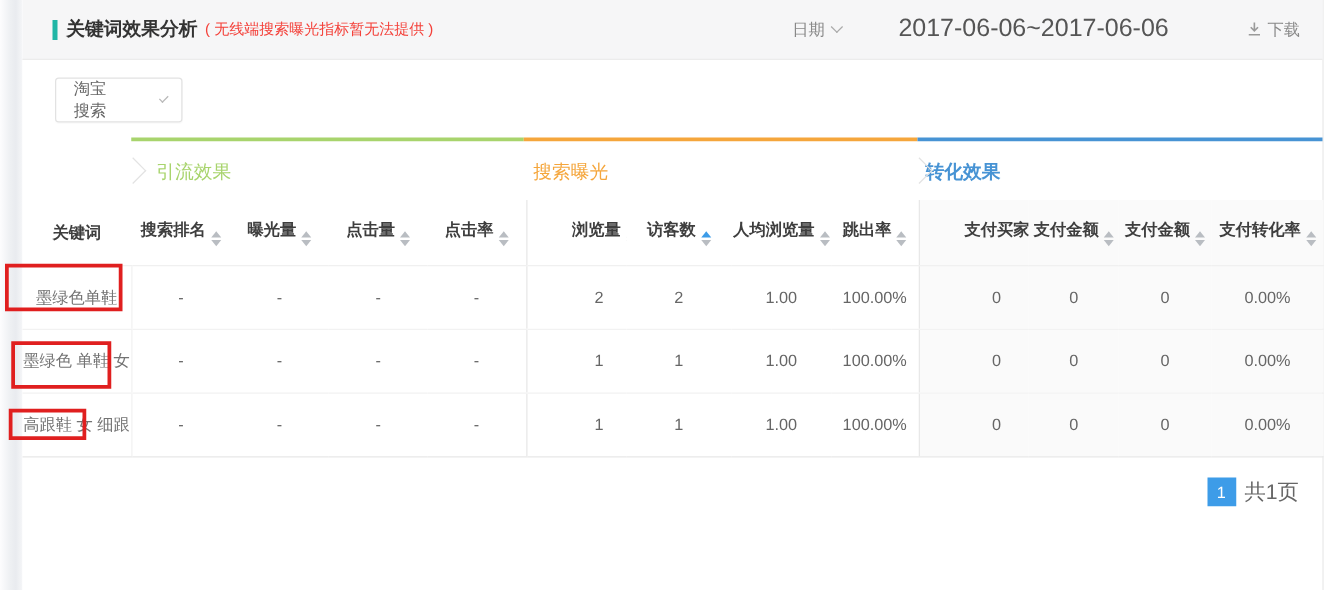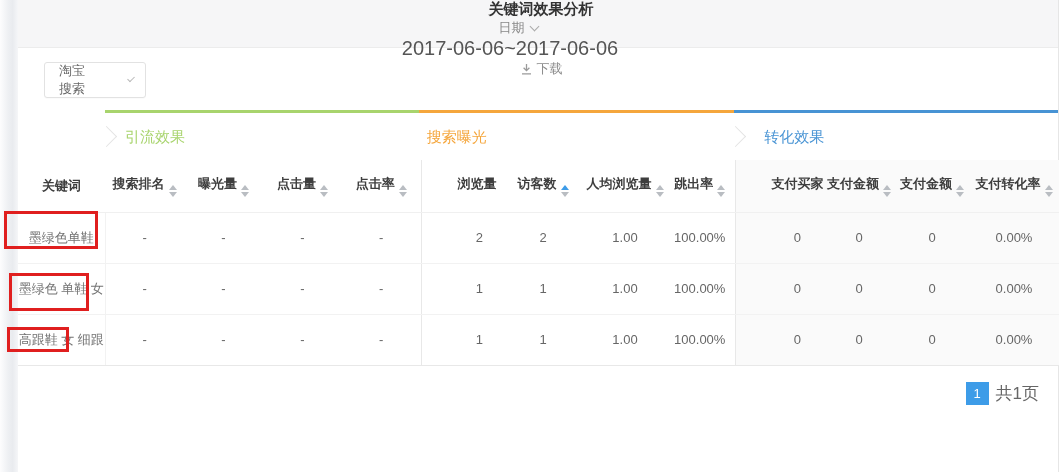--- a/index.html
+++ b/index.html
@@ -8,21 +8,21 @@
 
   
   .left-strip { position:absolute; left:0; top:0; width:18px; height:472px;
     background:linear-gradient(to right,#fdfdfe 0%,#eef0f3 45%,#e9ebef 70%,#f5f6f8 100%); }
 
   .panel { position:absolute; left:18px; top:0; width:1041px; height:472px; background:#fff;
     border-right:1px solid #e6e6e6; }
 
   
   .hdr { height:48px; background:#f6f6f7; border-bottom:1px solid #ececec;
-    display:flex; align-items:center; padding:0 18px 0 24px;flex-direction:column; }
+    display:flex; align-items:center; padding:0 18px 0 24px; }
   .accent-bar { width:4px; height:16px; background:#20b6a6; margin-right:7px; }
   .hdr-title { font-size:15px; font-weight:bold; color:#333; }
   .hdr-note { font-size:12px; color:#f4413a; margin-left:6px; }
   .hdr-spacer { flex:1; }
   .date-btn { display:flex; align-items:center; color:#888; font-size:13px; cursor:pointer; margin-right:46px; }
   .chev { width:7px; height:7px; border-right:1px solid #aaa; border-bottom:1px solid #aaa;
     transform:rotate(45deg); margin-left:6px; margin-top:-4px; }
   .date-range { font-size:20px; color:#555; margin-right:62px; }
   .download { display:flex; align-items:center; color:#8a8a8a; font-size:13px; cursor:pointer; }
   .download svg { margin-right:4px; }
@@ -38,21 +38,21 @@
   .table-zone { position:relative; }
   .group-row { height:50px; display:flex; }
   .g { position:relative; }
   .g0 { width:87px; }
   .g1 { width:316px; border-top:3px solid #f5a63c; }
   .g2 { width:314px; border-top:3px solid #a8d46d; }
   .g3 { width:324px; border-top:3px solid #4793d4; }
   .glabel { font-size:15px; display:inline-block; padding-top:15px; }
   .g1 .glabel { margin-left:8px; color:#f5a63c; }
   .g2 .glabel { margin-left:20px; color:#a8d46d; }
-  .g3 .glabel { margin-left:30px; color:#4793d4; }
+  .g3 .glabel { margin-left:6px; color:#4793d4;font-weight:bold; }
   .gchev { position:absolute; left:-6px; top:16px; width:15px; height:15px;
     border-top:1px solid #e3e3e3; border-right:1px solid #e3e3e3; transform:rotate(45deg); }
 
   
   table { width:1041px; border-collapse:collapse; table-layout:fixed; }
   th,td { font-size:13px; text-align:center; overflow:hidden; white-space:nowrap; }
   thead th { height:52px; color:#3e3e3e; font-weight:bold; border-bottom:1px solid #f0f0f0; background:#fff; }
   tbody td { height:51px; color:#666; border-bottom:1px solid #f2f2f2; }
   tbody tr:last-child td { border-bottom:1px solid #e8e8e8; }
   .sep-l { border-left:1px solid #e8e8e8;padding-left:36px; }
@@ -81,20 +81,21 @@
 </head>
 <body>
 
 <div class="left-strip"></div>
 
 <div class="panel">
 
   <div class="hdr">
     <span class="accent-bar" style="background: rgb(32, 182, 166);"></span>
     <span class="hdr-title">关键词效果分析</span>
+    <span class="hdr-note" style="color: rgb(244, 65, 58);">( 无线端搜索曝光指标暂无法提供 )</span>
     <span class="hdr-spacer"></span>
     <span class="date-btn">
       <span>日期</span>
       <span class="chev"></span>
     </span>
     <span class="date-range">2017-06-06~2017-06-06</span>
     <span class="download">
       <svg width="13" height="13" viewBox="0 0 13 13">
         <path d="M6.5 1 L6.5 7.2 M3.6 4.8 L6.5 7.7 L9.4 4.8 M2 10.8 L11 10.8" stroke="#9a9a9a" stroke-width="1.3" fill="none"></path>
       </svg>

